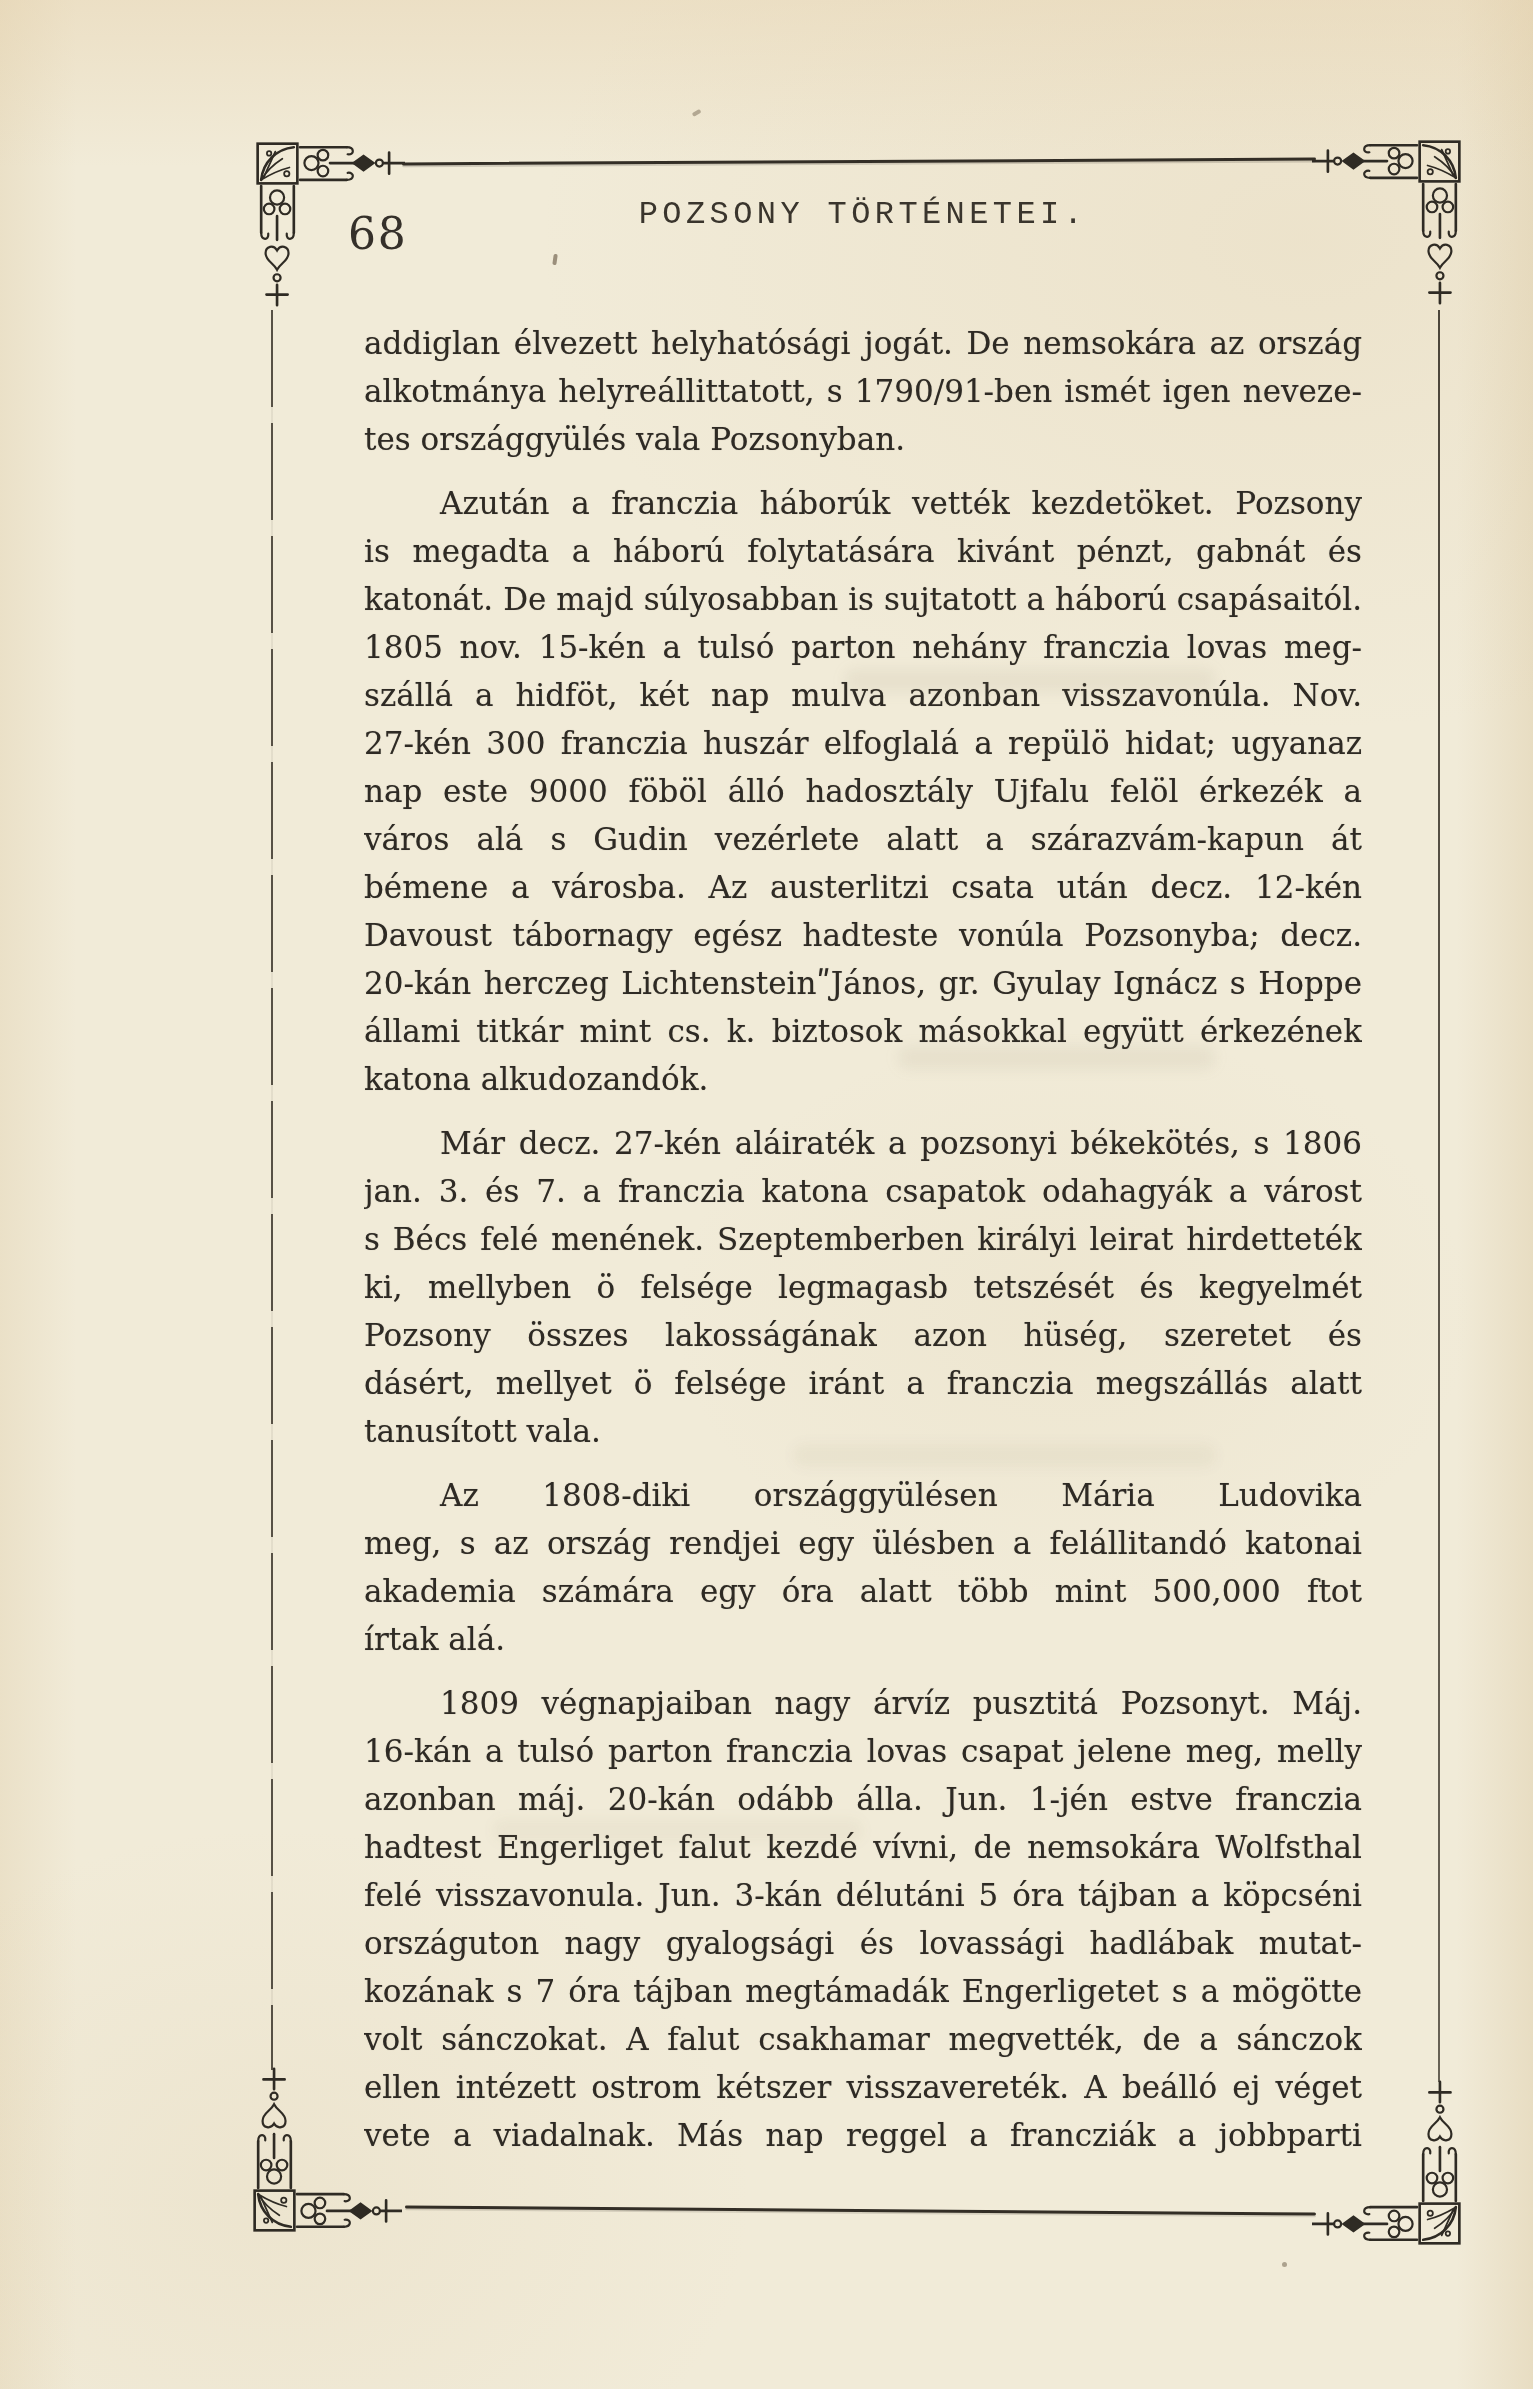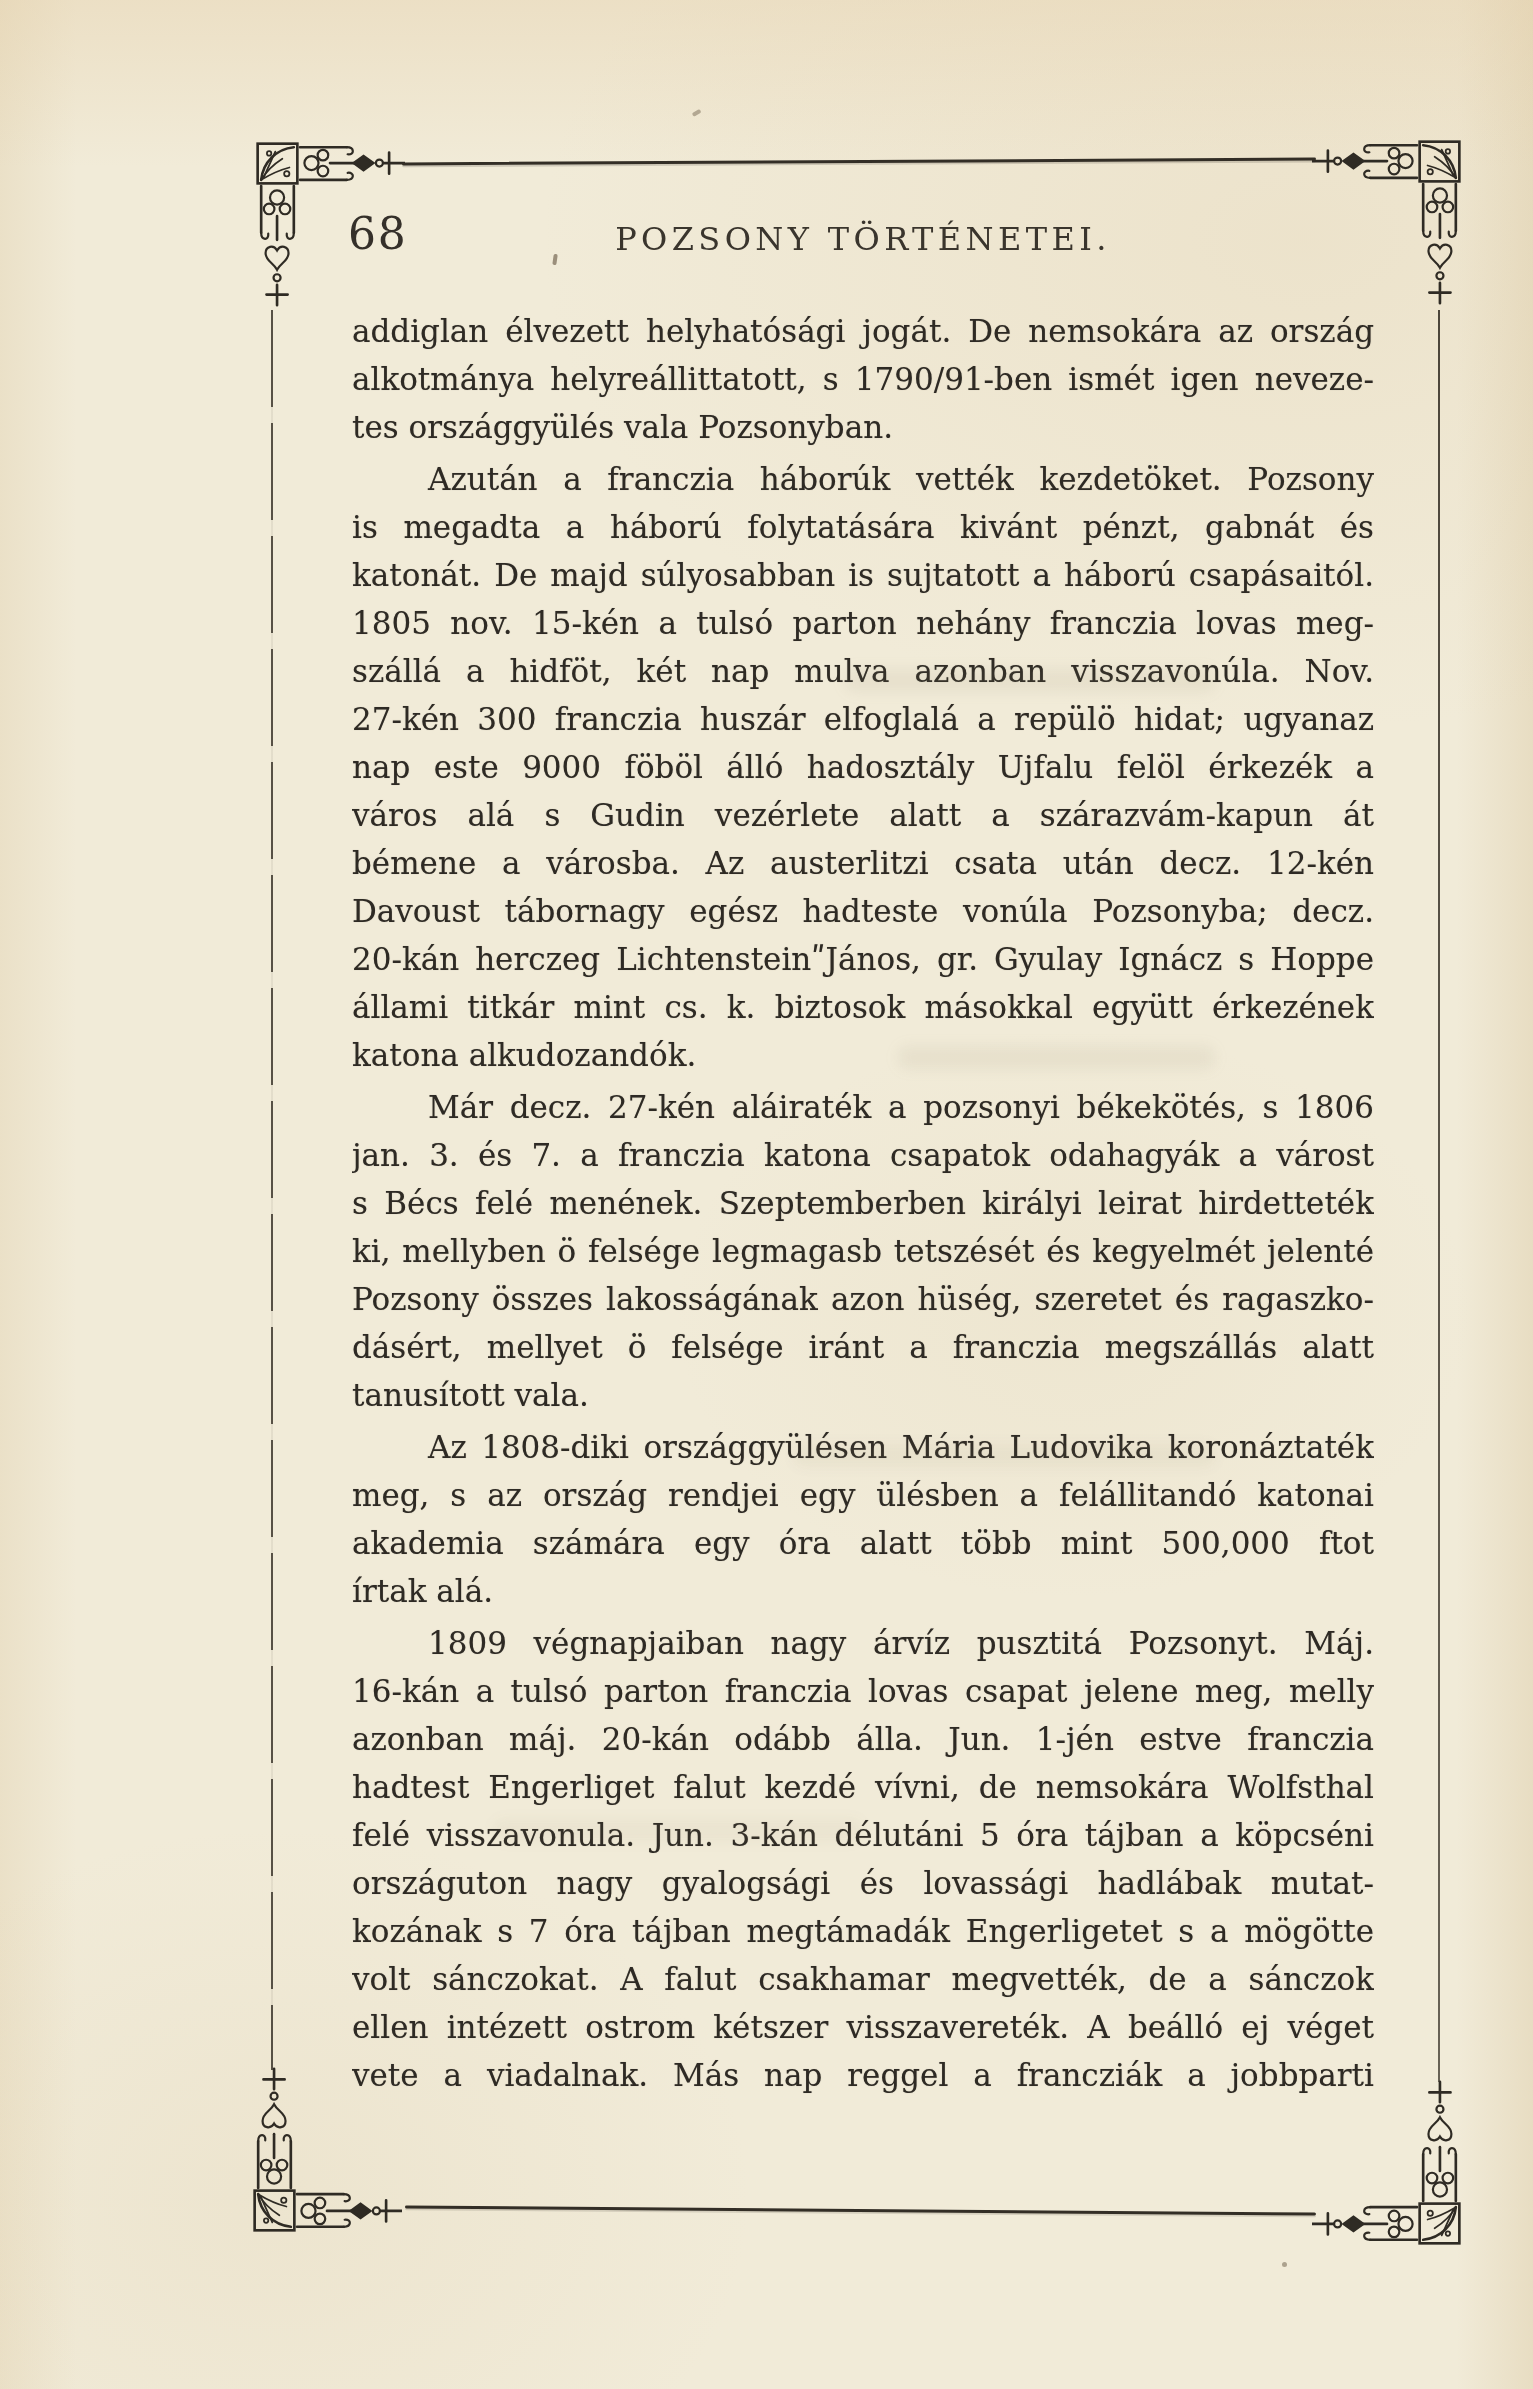--- a/index.html
+++ b/index.html
@@ -37,31 +37,31 @@
   .vline.right {
     left: 1438px; top: 310px; height: 1772px;
     background: linear-gradient(180deg, rgba(58,52,42,0.9), rgba(58,52,42,0.75));
   }
   
   .pagenum {
     position: absolute; left: 348px; top: 208px;
     font-size: 44px; letter-spacing: 1.8px; color: #35302a;
   }
   .running-title {
-    position: absolute; left: 348px; top: 220px; width: 1030px;
+    position: absolute; left: 348px; top: 196px; width: 1030px;
     text-align: center; font-size: 32px; letter-spacing: 4.4px;
-    color: #3a352d; white-space: nowrap;
+    color: #3a352d; white-space: nowrap; font-family: Liberation Mono, monospace;
   }
   
   .text-block {
     position: absolute; left: 348px; top: 303px; width: 1030px;
     font-size: 31px; color: #2e2a24;
     text-shadow: 0 0 0.9px rgba(46,42,36,0.35);
   }
-  .para { margin: 4px; }
+  .para { margin: 16px; }
   .line { height: 48px; line-height: 48px; overflow: hidden; white-space: normal; }
   .line.j { text-align: justify; }
   .line.j::after { content: ""; display: inline-block; width: 100%; height: 0; }
   .line.indent { text-indent: 76px; }
   
   .speck { position: absolute; background: rgba(84,68,48,0.55); border-radius: 1.8px; }
   .ghost { position: absolute; background: rgba(150,138,106,0.10); filter: blur(6.2px); height: 23px; border-radius: 10.6px; }
 </style>
 </head>
 <body>

